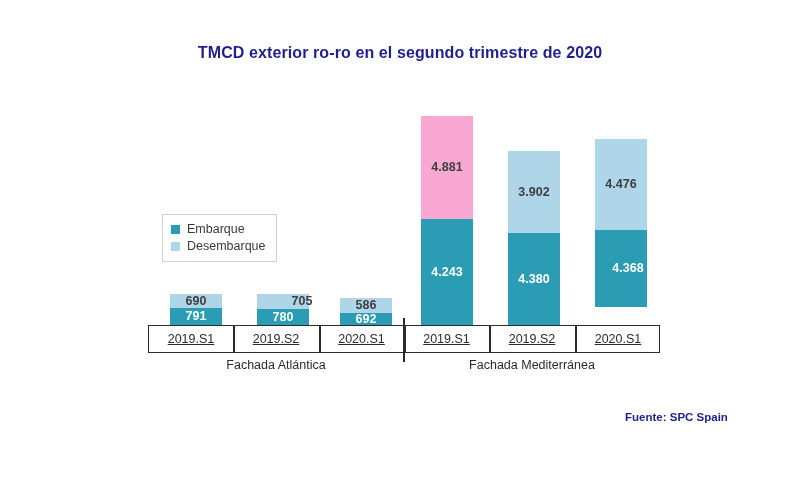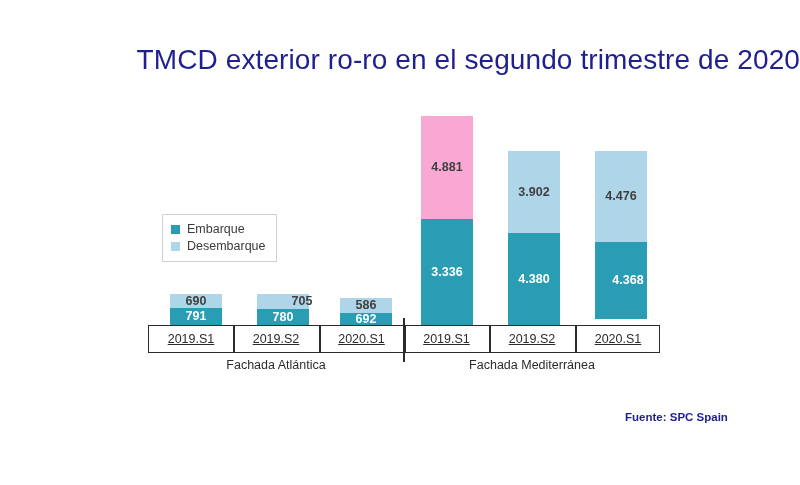--- a/index.html
+++ b/index.html
@@ -19,23 +19,23 @@
     position: absolute;
     inset: 0;
   }
 
   
   .chart-title {
     position: absolute;
     left: 0;
     top: 44px;
     width: 800px;
-    text-align: right;
-    font-size: 28px;
-    font-weight: 400;
+    text-align: center;
+    font-size: 16px;
+    font-weight: 700;
     color: #1f1f8f;
     letter-spacing: 0.1px;
     white-space: nowrap;
   }
 
   
   .legend-box {
     position: absolute;
     left: 162px;
     top: 214px;
@@ -184,33 +184,33 @@
           </div>
           <div class="seg seg-bottom" style="height: 14.5355px; background: rgb(42, 157, 181);">
             <span class="seg-label">692</span>
           </div>
         </div>
         <div class="bar" style="left: 421px; height: 209px;">
           <div class="seg seg-top" style="height: 102.526px; background: #f9a8d4;">
             <span class="seg-label">4.881</span>
           </div>
           <div class="seg seg-bottom" style="height: 106.474px; background: rgb(42, 157, 181);">
-            <span class="seg-label">3.336</span>
+            <span class="seg-label">4.243</span>
           </div>
         </div>
         <div class="bar" style="left: 508px; height: 173.964px;">
           <div class="seg seg-top" style="height: 81.9616px; background: rgb(174, 213, 232);">
             <span class="seg-label">3.902</span>
           </div>
           <div class="seg seg-bottom" style="height: 92.002px; background: rgb(42, 157, 181);">
             <span class="seg-label">4.380</span>
           </div>
         </div>
         <div class="bar" style="left: 595px; height: 185.768px;">
-          <div class="seg seg-top" style="height: 91px; background: rgb(174, 213, 232); margin-top: 12px;">
+          <div class="seg seg-top" style="height: 91px; background: rgb(174, 213, 232);">
             <span class="seg-label">4.476</span>
           </div>
           <div class="seg seg-bottom" style="height: 77px; background: rgb(42, 157, 181); padding-left: 14px;">
             <span class="seg-label">4.368</span>
           </div>
         </div>
       </div>
   </div>
 
   <div class="legend-box">

